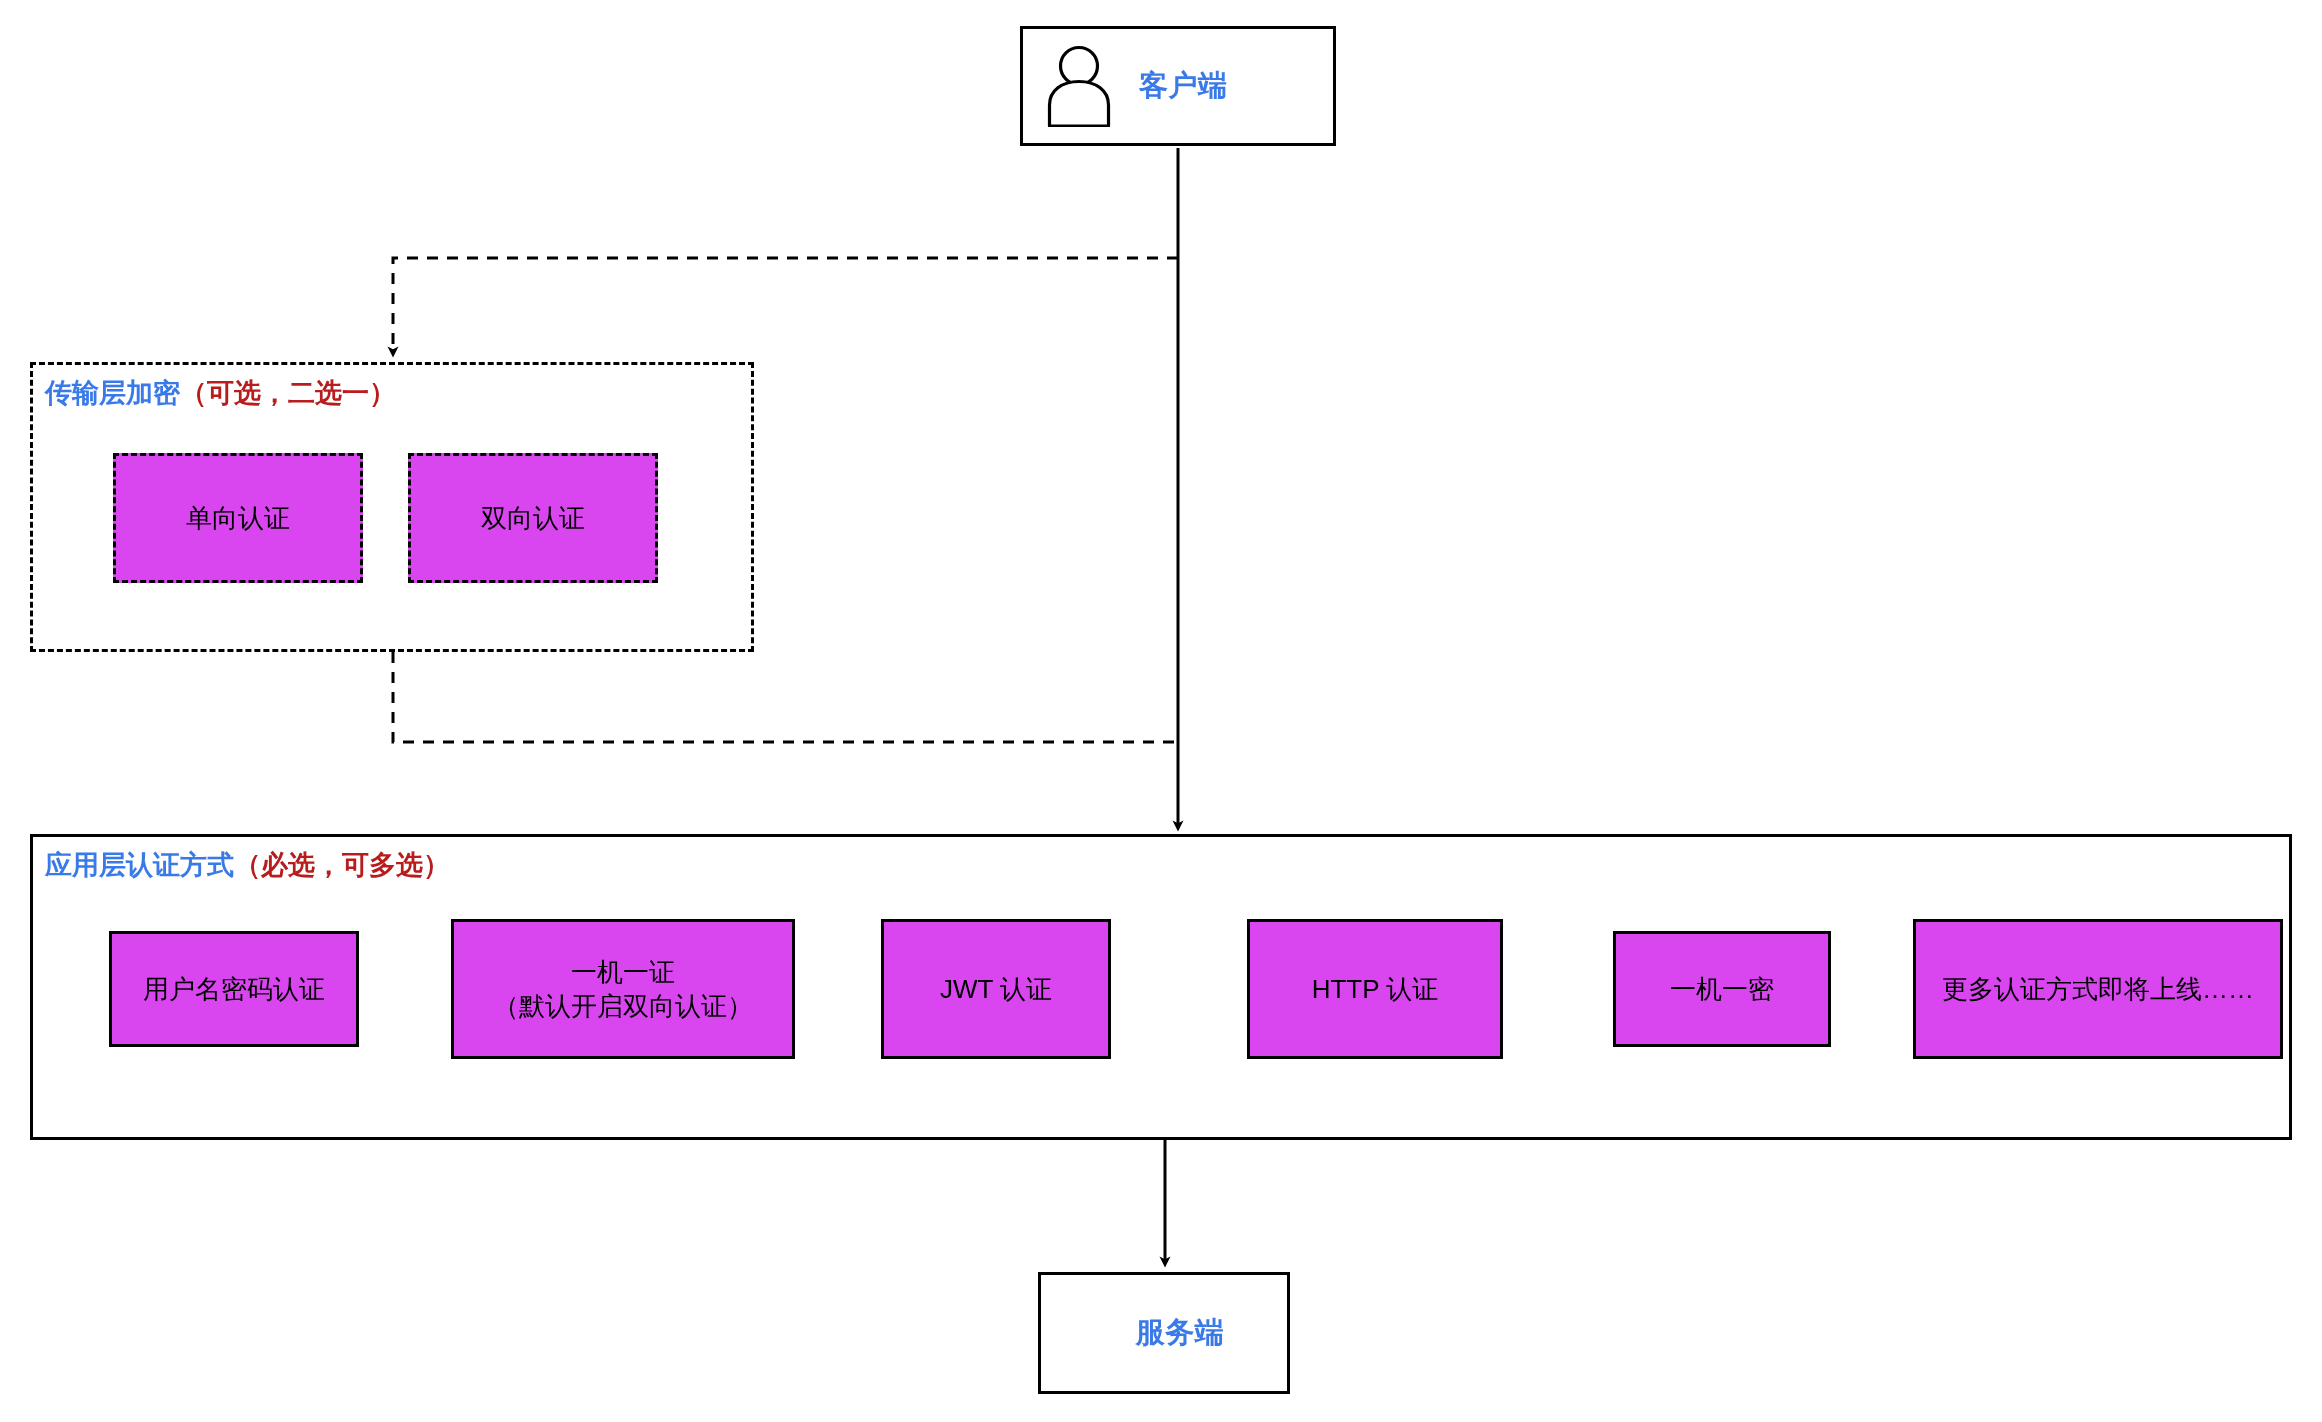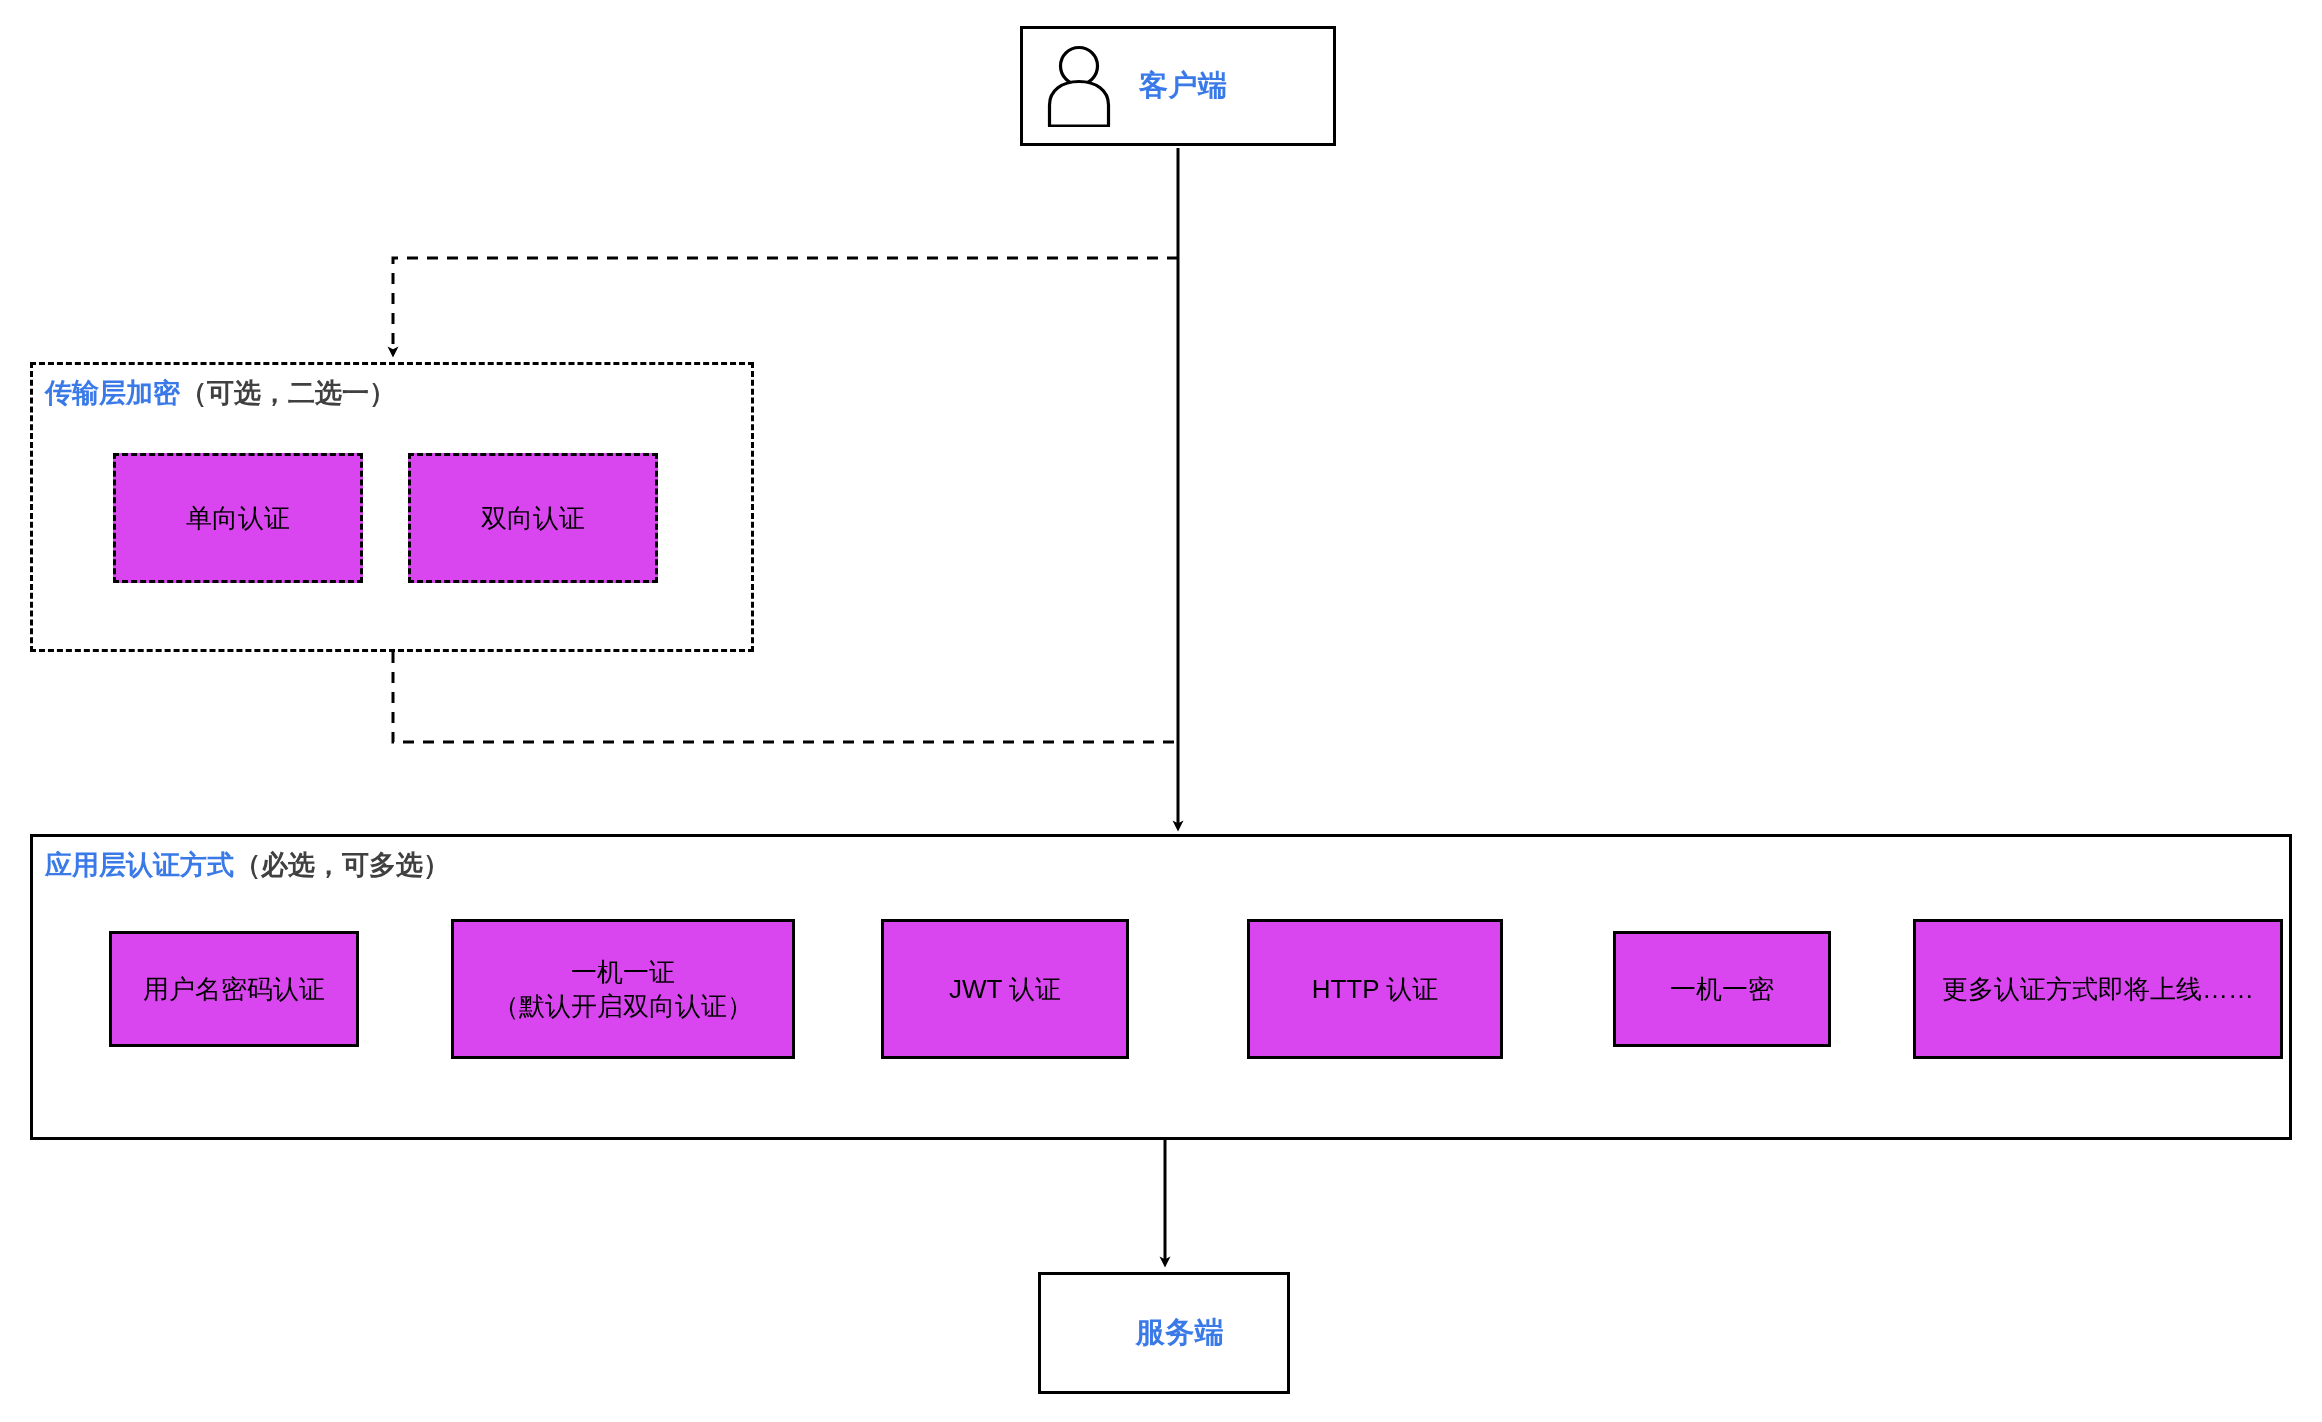--- a/index.html
+++ b/index.html
@@ -99,21 +99,21 @@
     top: 14px;
     font-size: 27px;
     font-weight: bold;
     white-space: nowrap;
     line-height: 1.1;
   }
   .group-title .accent {
     color: #3a7ae8;
   }
   .group-title .muted {
-    color: #404040;
+    color: #b91c1c;
   }
 
   
   .leaf {
     position: absolute;
     box-sizing: border-box;
     background: #d946ef;
     display: flex;
     align-items: center;
     justify-content: center;
@@ -190,21 +190,21 @@
       <span>用户名密码认证</span>
     </div>
 
     <div class="leaf leaf-solid" style="left:418px; top:82px; width:344px; height:140px;">
       <span>
         <span>一机一证</span>
         <span class="sub">（默认开启双向认证）</span>
       </span>
     </div>
 
-    <div class="leaf leaf-solid" style="left:848px; top:82px; width:248px; height:140px;">
+    <div class="leaf leaf-solid" style="left:848px; top:82px; width:230px; height:140px;">
       <span>JWT 认证</span>
     </div>
 
     <div class="leaf leaf-solid" style="left:1214px; top:82px; width:256px; height:140px;">
       <span>HTTP 认证</span>
     </div>
 
     <div class="leaf leaf-solid" style="left:1580px; top:94px; width:218px; height:116px;">
       <span>一机一密</span>
     </div>

